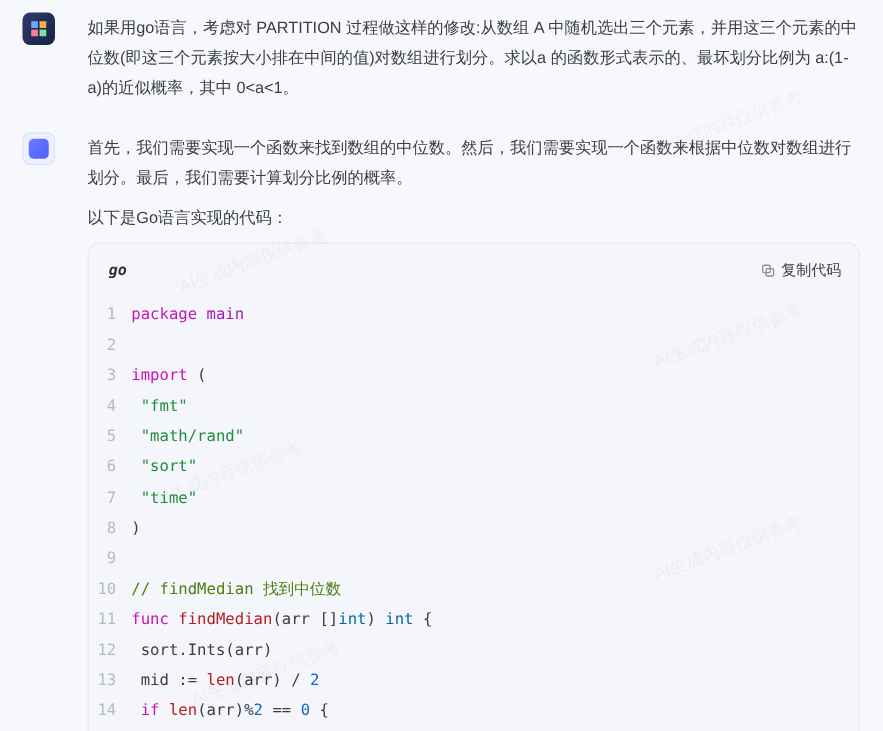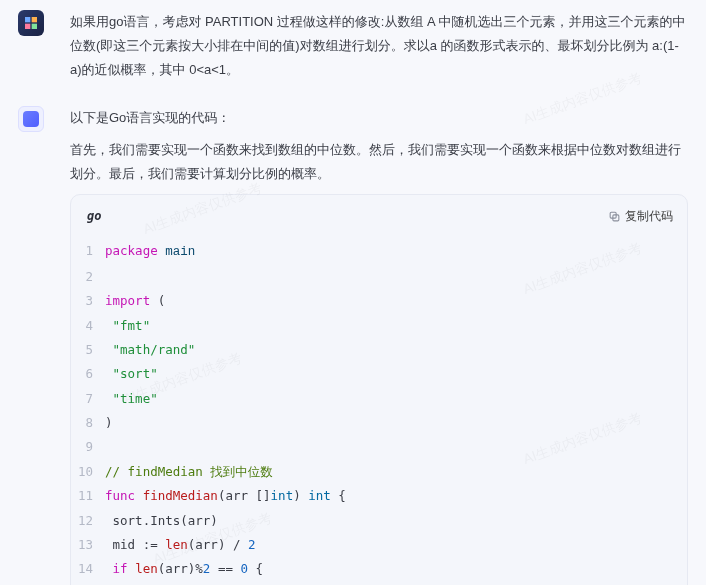--- a/index.html
+++ b/index.html
@@ -60,21 +60,21 @@
     font-size: 12.5px;
     padding: 4px 0 10px 0;
   }
   .code-line { display: flex; line-height: 1.95; white-space: pre; }
   .ln {
     width: 34px; text-align: right; padding-right: 12px;
     color: #b4b9c6; user-select: none; flex: 0 0 34px;
   }
   .lc { flex: 1; padding-right: 12px; }
   .tok-kw { color: #c516b5; }
-  .tok-pkg { color: #0c4a6e; font-family: Liberation Mono, monospace; }
+  .tok-pkg { color: #a21caf; }
   .tok-str { color: #1f8f3a; }
   .tok-cmt { color: #4d7c0f; }
   .tok-fn { color: #b91c1c; }
   .tok-num { color: #1565c0; }
   .tok-type { color: #0369a1; }
 </style>
 </head>
 <body>
 
 <div class="watermark" style="top:90px; left:520px;">AI生成内容仅供参考</div>
@@ -94,22 +94,22 @@
     </svg>
   </div>
   <div class="msg-body">如果用go语言，考虑对 PARTITION 过程做这样的修改:从数组 A 中随机选出三个元素，并用这三个元素的中位数(即这三个元素按大小排在中间的值)对数组进行划分。求以a 的函数形式表示的、最坏划分比例为 a:(1-a)的近似概率，其中 0&lt;a&lt;1。</div>
 </div>
 
 <div class="msg-row" style="padding-top:18px;">
   <div class="avatar avatar-ai">
     <div class="avatar-ai-inner"></div>
   </div>
   <div class="msg-body">
+    <p>首先，我们需要实现一个函数来找到数组的中位数。然后，我们需要实现一个函数来根据中位数对数组进行划分。最后，我们需要计算划分比例的概率。</p>
     <p>以下是Go语言实现的代码：</p>
-    <p>首先，我们需要实现一个函数来找到数组的中位数。然后，我们需要实现一个函数来根据中位数对数组进行划分。最后，我们需要计算划分比例的概率。</p>
 
     <div class="code-card">
       <div class="code-head">
         <span class="code-lang">go</span>
         <span class="copy-btn">
           <svg viewBox="0 0 24 24" fill="none" stroke="#8a8f9c" stroke-width="2">
             <rect x="9" y="9" width="11" height="11" rx="2"></rect>
             <rect x="4" y="4" width="11" height="11" rx="2"></rect>
           </svg>
           <span>复制代码</span>

